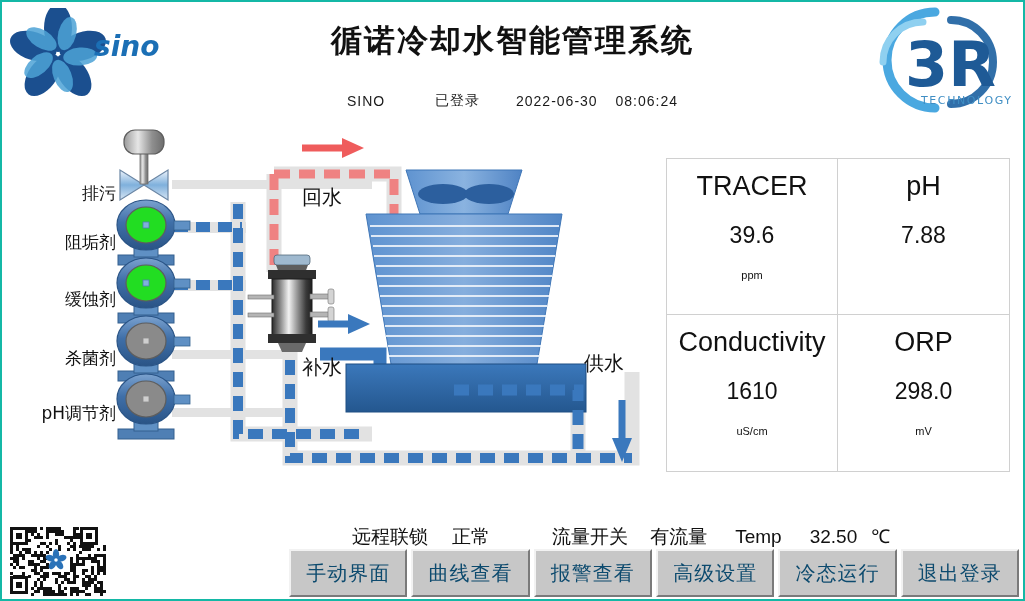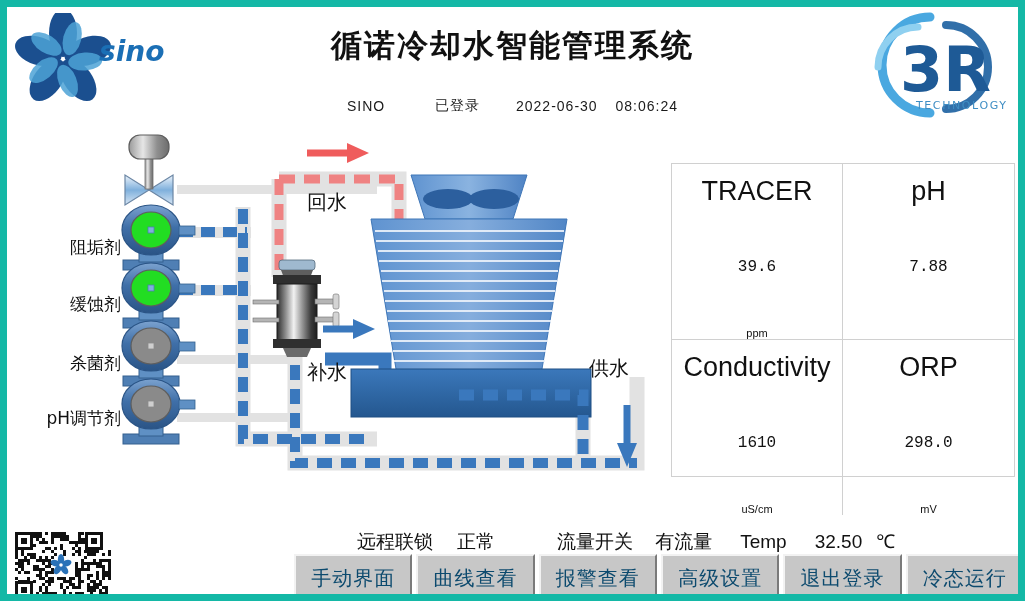--- a/index.html
+++ b/index.html
@@ -6,21 +6,21 @@
   * { box-sizing: border-box; }
   html, body {
     margin: 0; padding: 0;
     background: #ffffff;
     font-family: "Liberation Sans", "DejaVu Sans", sans-serif;
   }
   #screen {
     position: relative;
     width: 1025px; height: 601px;
     background: #ffffff;
-    border: 7px solid #14b8a6;
+    border: 2px solid #14b8a6;
     overflow: hidden;
   }
 
   
   #sino-logo { position:absolute; left:8px; top:6px; width:150px; height:92px; }
   #r3-logo { position:absolute; right:8px; top:4px; width:150px; height:108px; }
 
   #title {
     position: absolute; left: 0; right: 0; top: 18px;
     text-align: center;
@@ -65,26 +65,25 @@
     grid-template-columns: 1fr 1fr;
     grid-template-rows: 1fr 1fr;
     background: #fff;
   }
   .cell {
     border-right: 1px solid #d0d0d0;
     border-bottom: 1px solid #d0d0d0;
     display: flex; flex-direction: column;
     align-items: center; justify-content: flex-start;
     padding-top: 12px;
-    gap: 31px;
   }
   .cell:nth-child(2), .cell:nth-child(4) { border-right: none; }
   .cell:nth-child(3), .cell:nth-child(4) { border-bottom: none; }
   .cell .name  { font-size: 27px; color:#111; line-height:1.15; }
-  .cell .value { font-size: 16px; color:#111; margin-top: 20px; font-family: Liberation Mono, monospace; }
+  .cell .value { font-size: 23px; color:#111; margin-top: 20px; }
   .cell .unit  { font-size: 11px; color:#111; margin-top: 20px; }
 
   
   #statusbar {
     position: absolute; left: 350px; top: 496px; width: 660px; height: 30px;
     font-size: 19px; color: #111;
     font-family: "DejaVu Sans", "Liberation Sans", sans-serif;
     white-space: nowrap;
   }
   #statusbar span { display:inline-block; vertical-align: baseline; text-align: center; }
@@ -157,20 +156,21 @@
   </div>
 
   <svg id="r3-logo" viewBox="0 0 150 108">
     <path d="M70 6 A48 48 0 0 0 22 54 A48 48 0 0 0 70 102" fill="none" stroke="#4aa8e0" stroke-width="9" stroke-linecap="round"></path>
     <path d="M86 14 A42 42 0 0 1 128 56 A42 42 0 0 1 86 98" fill="none" stroke="#1b5fa0" stroke-width="8" stroke-linecap="round" opacity="0.9"></path>
     <path d="M58 16 A40 40 0 0 0 18 56" fill="none" stroke="#8fd0f0" stroke-width="7" stroke-linecap="round"></path>
     <text x="40" y="80" font-family="DejaVu Sans, sans-serif" font-size="62" font-weight="bold" fill="#1e5a96">3R</text>
     <text x="56" y="98" font-family="DejaVu Sans, sans-serif" font-size="11" letter-spacing="1.6" fill="#3f8ec4">TECHNOLOGY</text>
   </svg>
 
+  <div class="side-label" style="left:2px;  top:180px;">排污</div>
   <div class="side-label" style="left:2px;  top:229px;">阻垢剂</div>
   <div class="side-label" style="left:2px;  top:286px;">缓蚀剂</div>
   <div class="side-label" style="left:2px;  top:345px;">杀菌剂</div>
   <div class="side-label" style="left:2px;  top:400px;">pH调节剂</div>
 
   <svg id="diagram" viewBox="0 0 660 360">
     <defs>
       <linearGradient id="pumpBody" x1="0" y1="0" x2="0" y2="1">
         <stop offset="0%" stop-color="#7ba2cf"></stop>
         <stop offset="45%" stop-color="#3f6fa8"></stop>
@@ -394,22 +394,22 @@
     <span class="st-k3">Temp</span>
     <span class="st-v3">32.50</span>
     <span class="st-u3">℃</span>
   </div>
 
   <div id="buttonbar">
     <div class="btn">手动界面</div>
     <div class="btn">曲线查看</div>
     <div class="btn">报警查看</div>
     <div class="btn">高级设置</div>
+    <div class="btn">冷态运行</div>
     <div class="btn">退出登录</div>
-    <div class="btn">冷态运行</div>
   </div>
 
   <svg id="qrcode" viewBox="0 0 108 76">
     <rect x="0" y="0" width="108" height="76" fill="#ffffff"></rect>
     <g fill="#111" id="qr-cells">
         <rect x="22" y="3" width="3" height="3"></rect>
         <rect x="25" y="3" width="3" height="3"></rect>
         <rect x="28" y="3" width="3" height="3"></rect>
         <rect x="34" y="3" width="3" height="3"></rect>
         <rect x="40" y="3" width="3" height="3"></rect>

